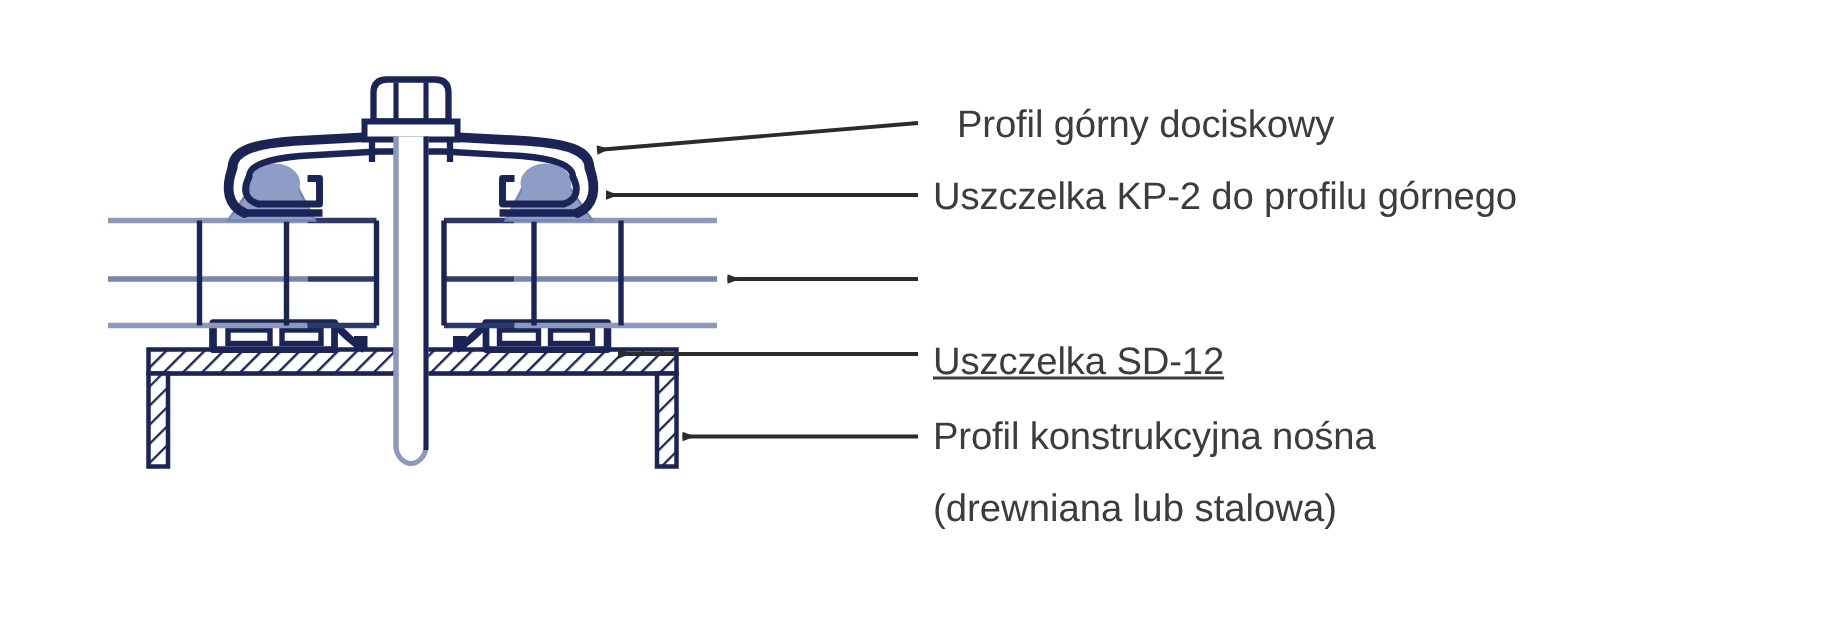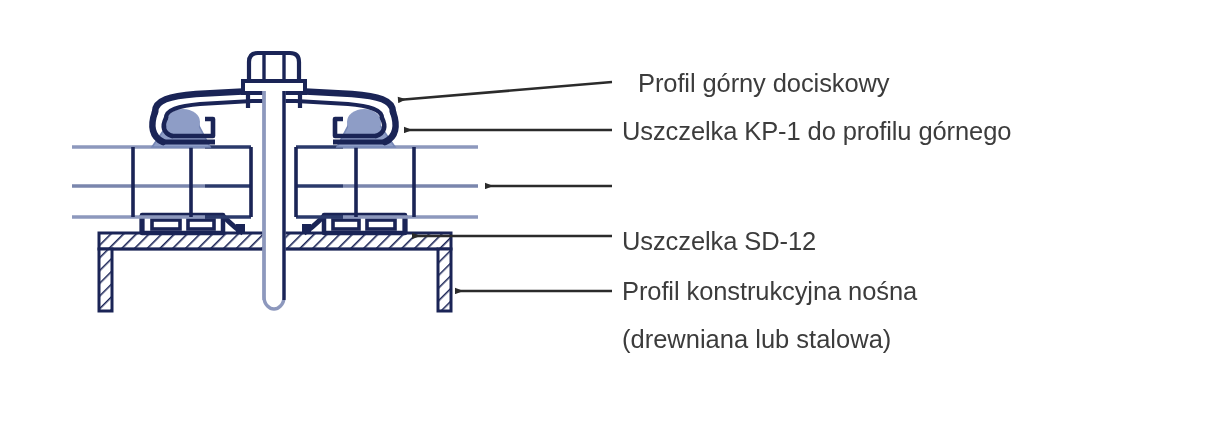--- a/index.html
+++ b/index.html
@@ -184,23 +184,23 @@
       <line x1="612" y1="130" x2="404" y2="130" stroke-width="2.6" marker-end="url(#arrowL)"></line>
       <line x1="612" y1="186" x2="485" y2="186" stroke-width="2.6" marker-end="url(#arrowL)"></line>
       <line x1="612" y1="236" x2="412" y2="236" stroke-width="2.6" marker-end="url(#arrowL)"></line>
       <line x1="612" y1="291" x2="455" y2="291" stroke-width="2.6" marker-end="url(#arrowL)"></line>
     </g>
   </svg>
 
   <div class="labels">
     <div class="label" style="left:638px; top:68px;">Profil górny dociskowy</div>
 
-    <div class="label" style="left:622px; top:116px;">Uszczelka KP-1 do profilu górnego</div>
-
-
-    <div class="label" style="left:622px; top:226px;">Uszczelka SD-12</div>
+    <div class="label" style="left:622px; top:116px;">Uszczelka KP-2 do profilu górnego</div>
+
+
+    <div class="label" style="left:622px; top:226px;text-decoration:underline;">Uszczelka SD-12</div>
 
     <div class="label" style="left:622px; top:276px;">Profil konstrukcyjna nośna</div>
 
     <div class="label-line2" style="left:622px; top:324px;text-align:right;">(drewniana lub stalowa)</div>
   </div>
 
 </div>
 
 </body></html>

